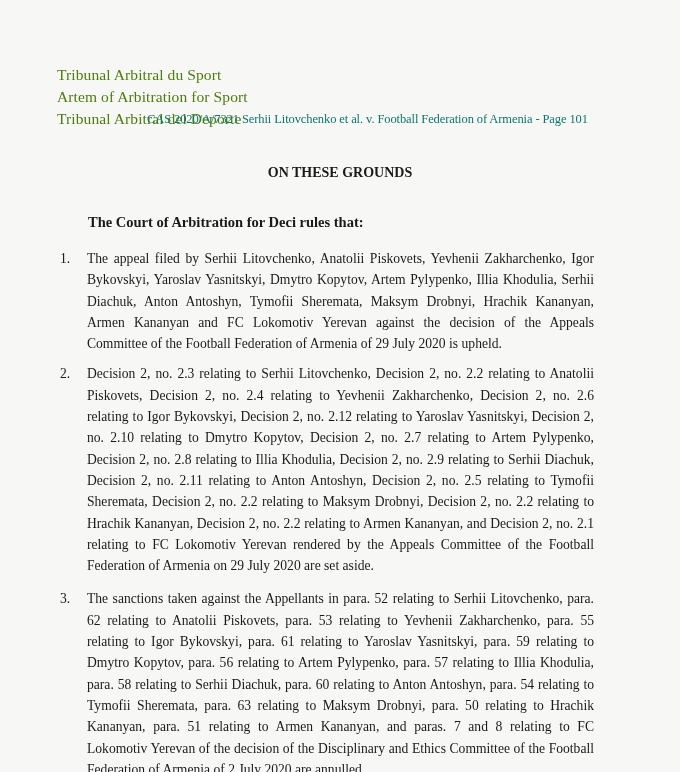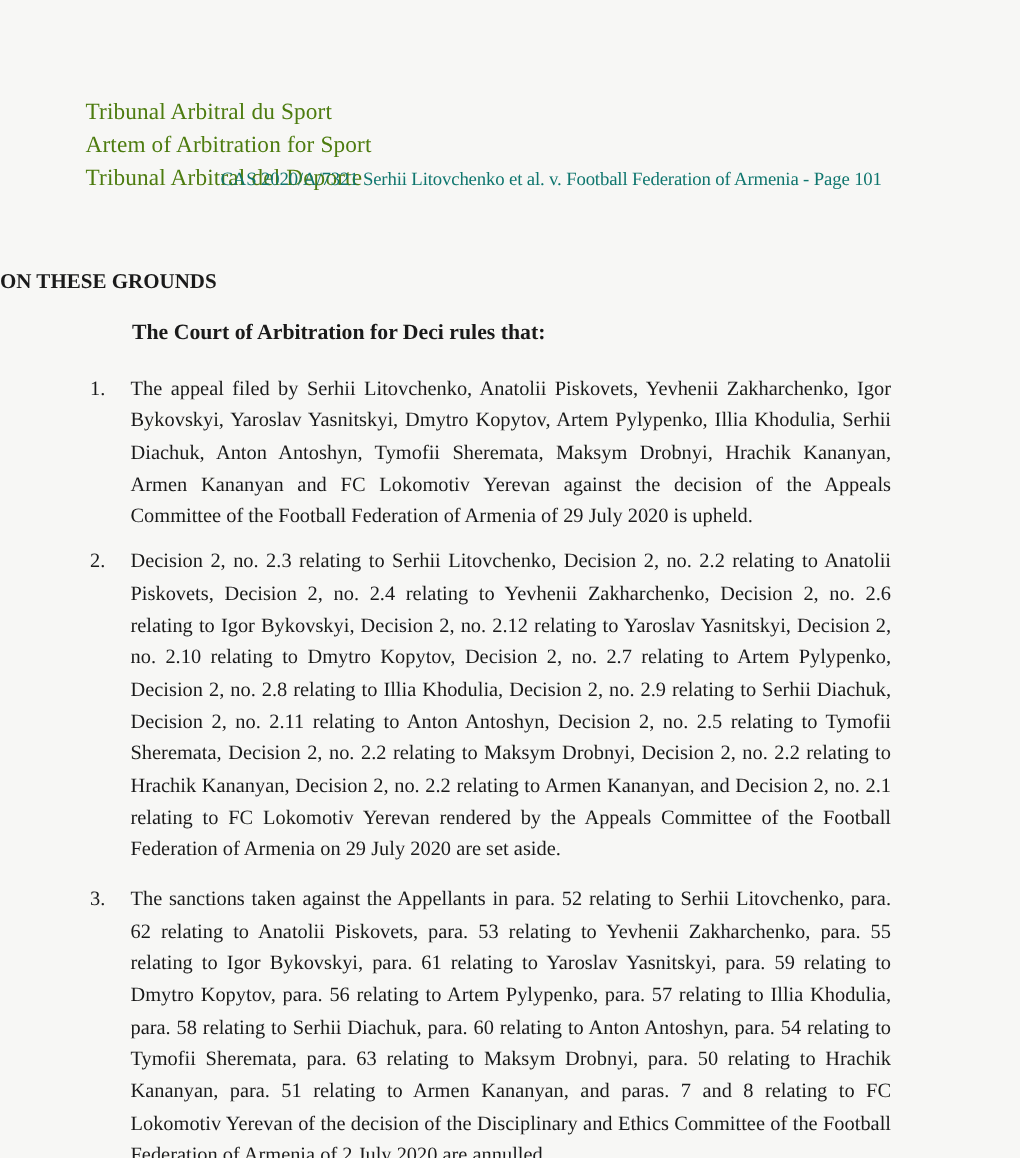--- a/index.html
+++ b/index.html
@@ -19,21 +19,21 @@
     .hdr1 { top: 66px; }
     .hdr2 { top: 88px; }
     .hdr3 { top: 110px; }
     .caseline {
       position: absolute; left: 147px; top: 112px;
       font-size: 12.5px; color: #0f766e; white-space: nowrap;
       letter-spacing: -0.1px;
     }
     .title {
       position: absolute; left: 0; right: 0; top: 165px;
-      text-align: left; font-weight: bold; font-size: 14px; margin-top: 16px;
+      text-align: center; font-weight: bold; font-size: 14px;
     }
     .lead {
       position: absolute; left: 88px; top: 214px;
       font-weight: bold; font-size: 14.5px;
     }
     ol.rulings {
       position: absolute; left: 60px; top: 248px; width: 534px;
       margin: 0; padding: 0; list-style: none;
       font-size: 13.6px; line-height: 21.3px;
     }

